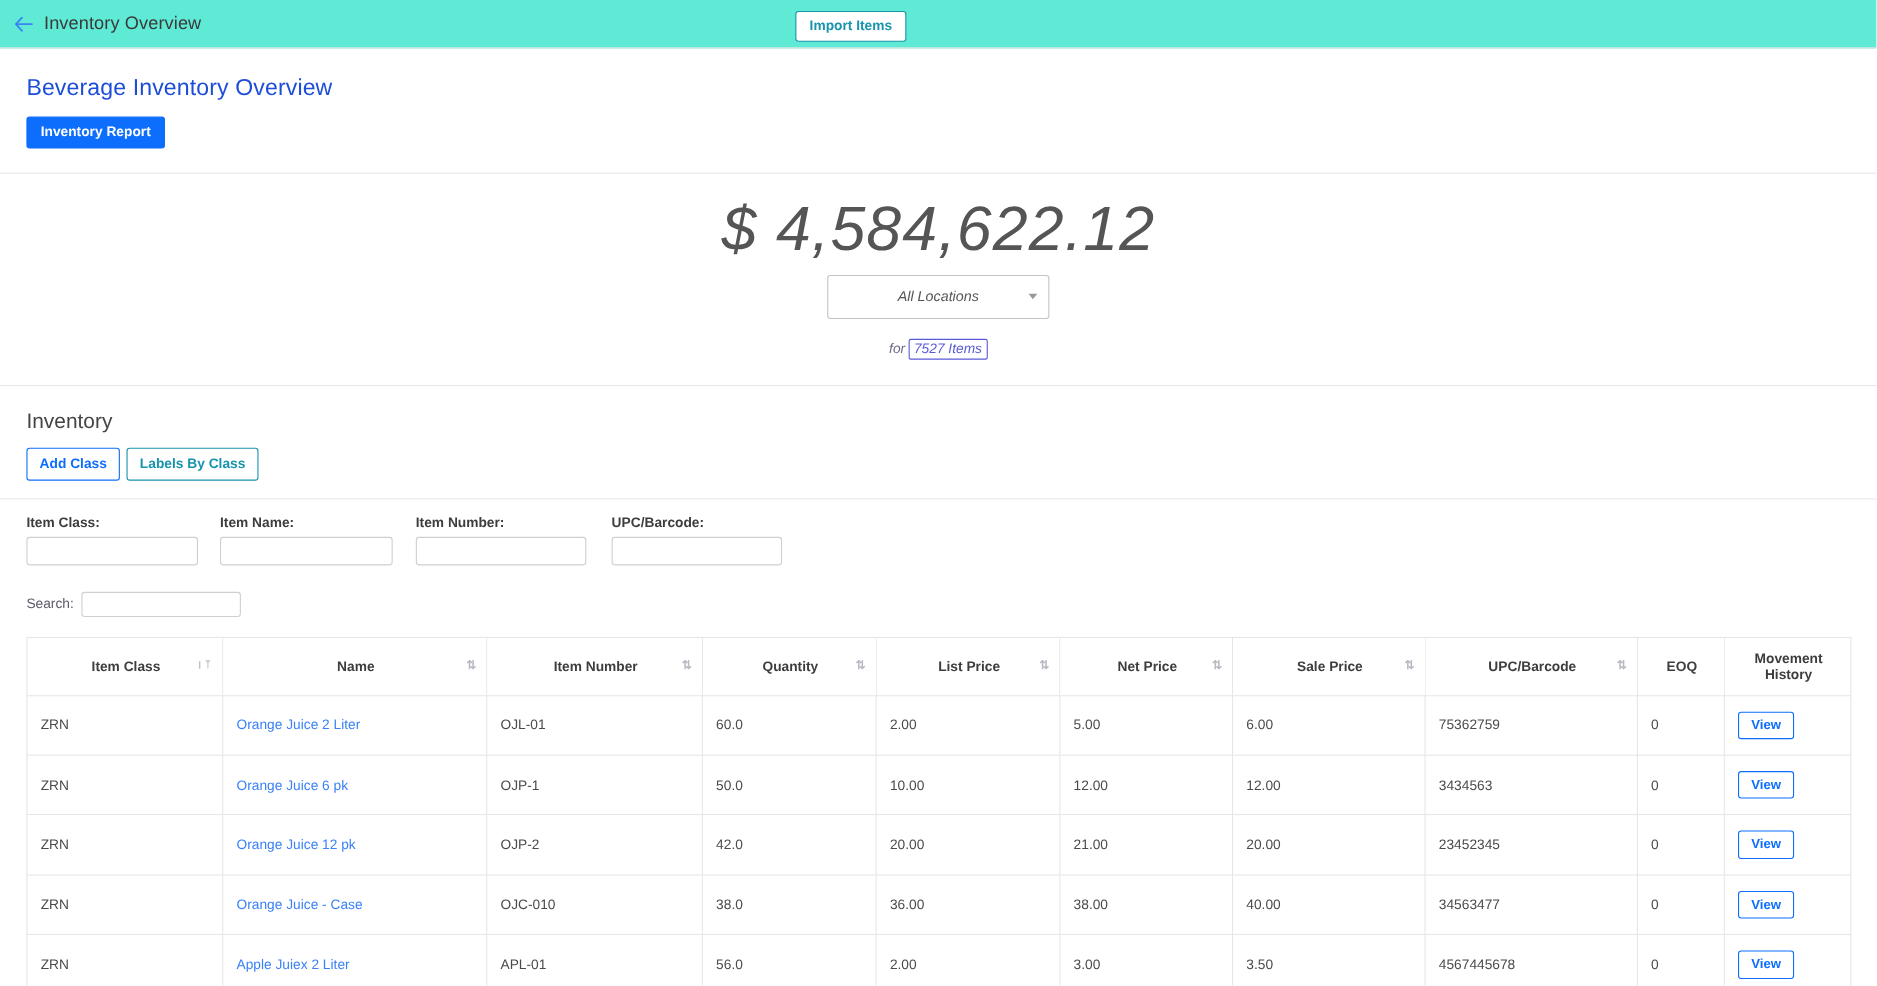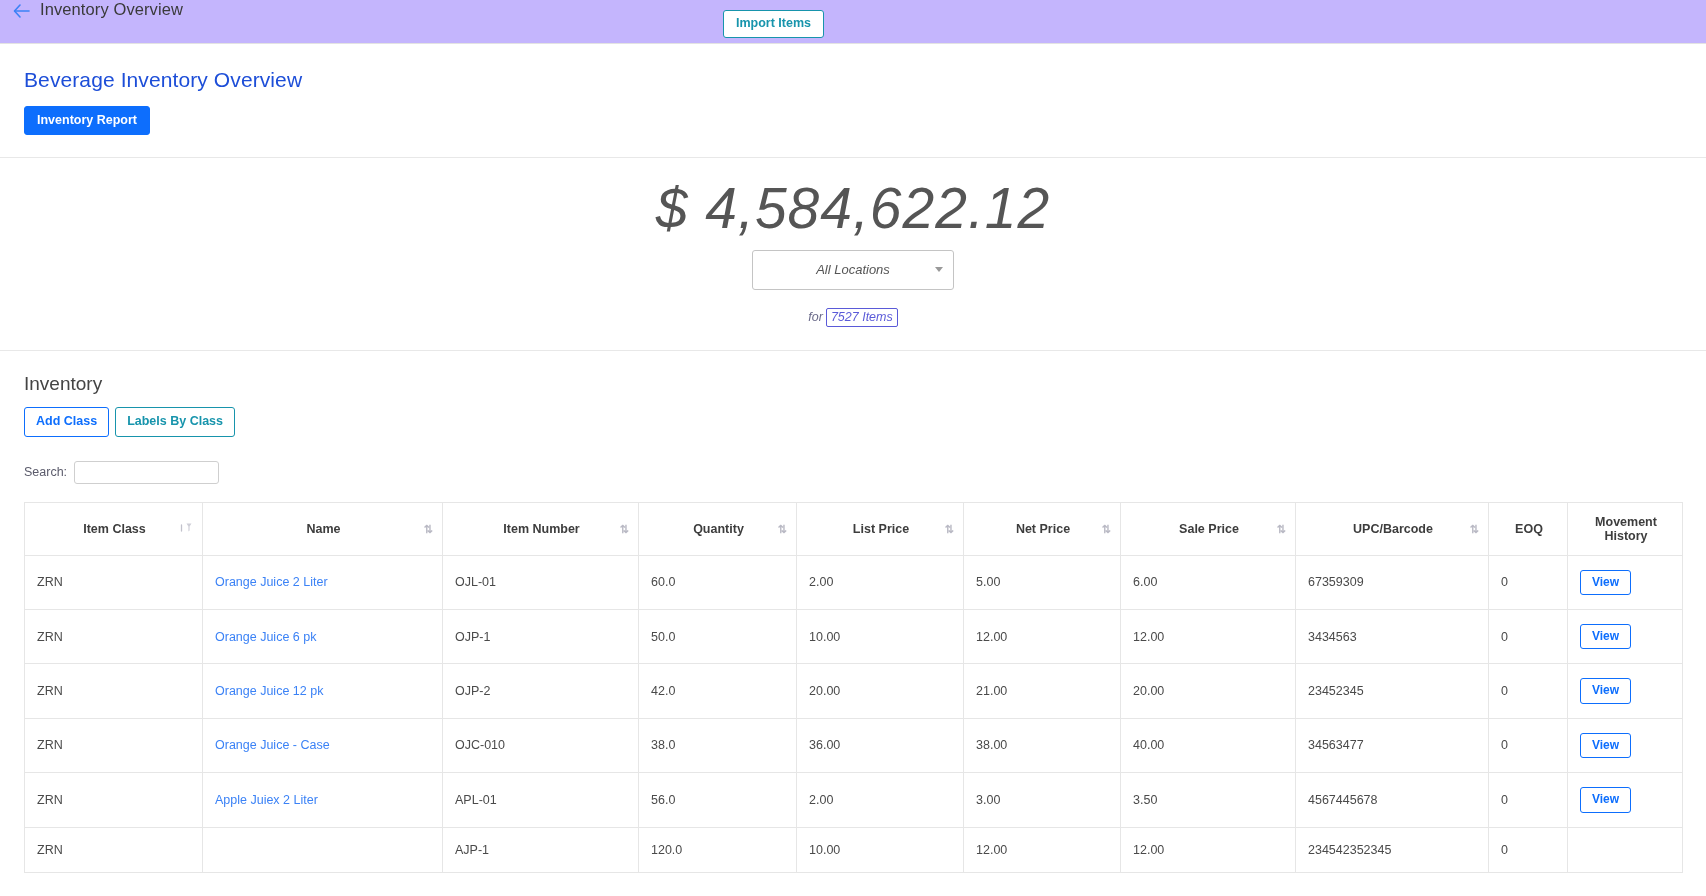--- a/index.html
+++ b/index.html
@@ -8,24 +8,24 @@
     width: 1706px; height: 896px;
     overflow: hidden;
     background: #ffffff;
     font-family: "Liberation Sans", sans-serif;
     color: #4a4a4a;
   }
 
   
   .topbar {
     height: 44px;
-    background: #c4b5fd;
+    background: #5eead4;
     border-bottom: 1px solid #e3e3e3;
     display: flex;
-    align-items: flex-start;
+    align-items: center;
     position: relative;
   }
   .back-arrow {
     margin-left: 10px;
     width: 22px; height: 22px;
     display: flex; align-items: center; justify-content: center;
     color: #3b82f6;
     cursor: pointer;
   }
   .topbar-title {
@@ -311,20 +311,40 @@
   </div>
 
   
   <h2 class="inv-title">Inventory</h2>
 
   <div class="btn-row">
     <button class="btn-outline btn-blue">Add Class</button>
     <button class="btn-outline btn-teal">Labels By Class</button>
   </div>
 
+  <div class="filters-wrap">
+    <div class="filters">
+      <div class="filter-group">
+        <label class="filter-label">Item Class:</label>
+        <input class="filter-input" type="text" value="" style="">
+      </div>
+      <div class="filter-group">
+        <label class="filter-label">Item Name:</label>
+        <input class="filter-input" type="text" value="" style="">
+      </div>
+      <div class="filter-group">
+        <label class="filter-label">Item Number:</label>
+        <input class="filter-input" type="text" value="" style="">
+      </div>
+      <div class="filter-group">
+        <label class="filter-label">UPC/Barcode:</label>
+        <input class="filter-input" type="text" value="" style="">
+      </div>
+    </div>
+  </div>
 
   <div class="search-row">
     <span class="search-label">Search:</span>
     <input class="search-input" type="text" value="" style="">
   </div>
 
   
   <div class="table-wrap">
     <table class="inv">
       <colgroup>
@@ -388,21 +408,21 @@
       </thead>
       <tbody>
         <tr>
           <td>ZRN</td>
           <td><a class="name-link" href="#">Orange Juice 2 Liter</a></td>
           <td>OJL-01</td>
           <td>60.0</td>
           <td>2.00</td>
           <td>5.00</td>
           <td>6.00</td>
-          <td>67359309</td>
+          <td>75362759</td>
           <td>0</td>
           <td><button class="view-btn">View</button></td>
         </tr>
         <tr>
           <td>ZRN</td>
           <td><a class="name-link" href="#">Orange Juice 6 pk</a></td>
           <td>OJP-1</td>
           <td>50.0</td>
           <td>10.00</td>
           <td>12.00</td>

